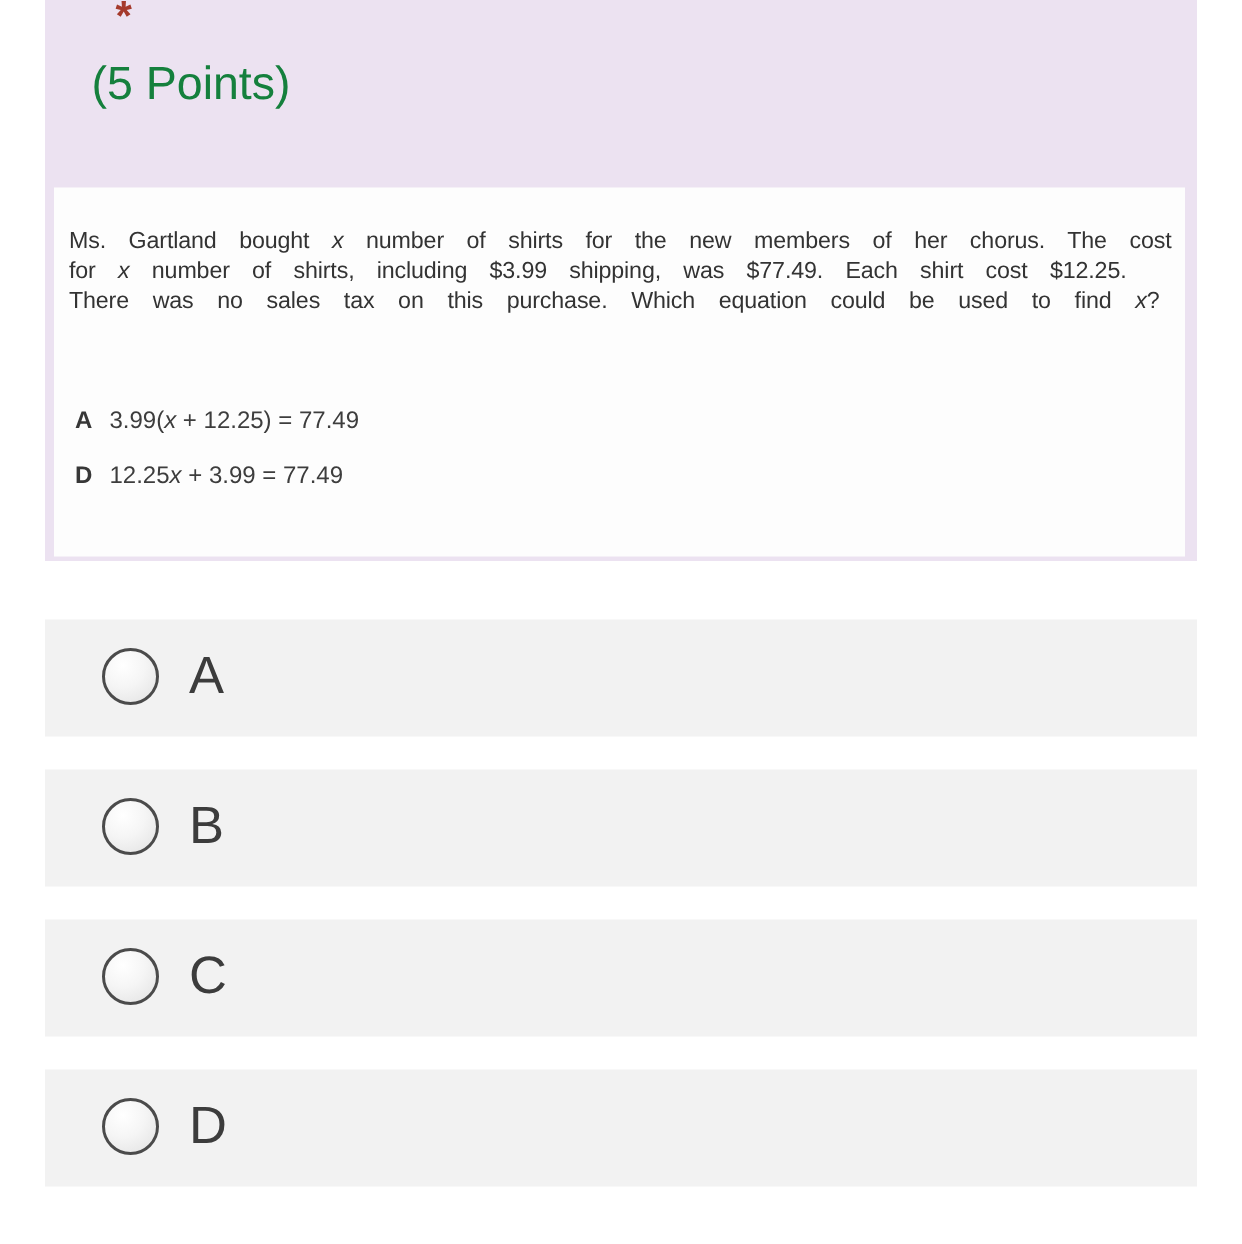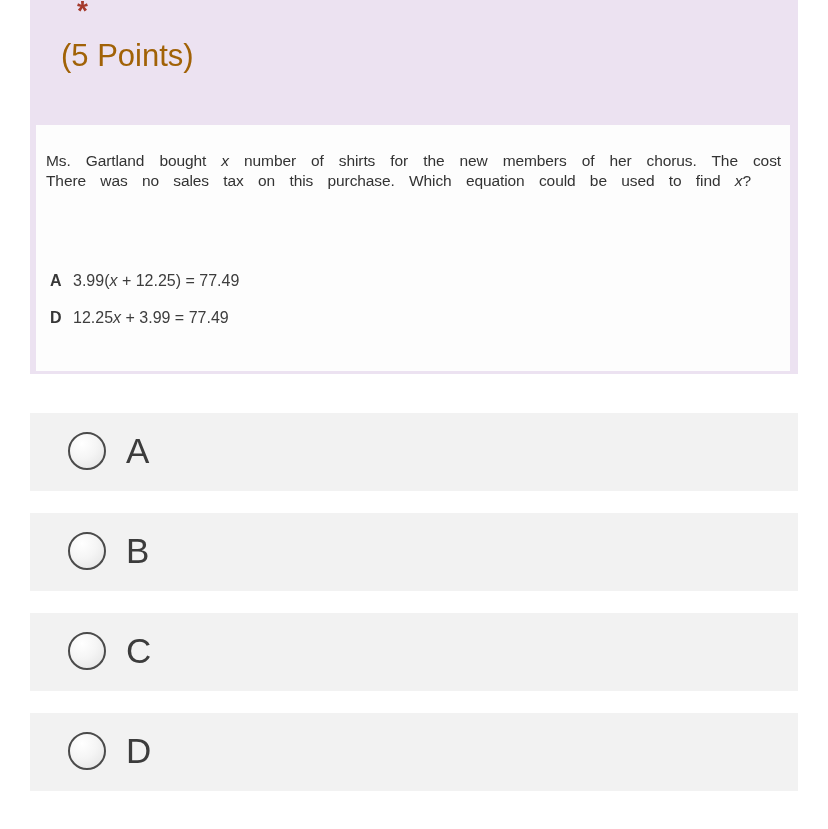--- a/index.html
+++ b/index.html
@@ -33,21 +33,21 @@
     line-height: 28px;
     color: #a53a2c;
     font-weight: bold;
   }
   .points-label {
     position: absolute;
     left: 31px;
     top: 36px;
     font-size: 31px;
     line-height: 40px;
-    color: #a16207;
+    color: #15803d;
   }
 
   
   .q-image {
     position: absolute;
     left: 6px;
     top: 125px;
     width: 754px;
     height: 246px;
     margin: 0;
@@ -133,20 +133,21 @@
 
 <div class="page">
 
   <section class="panel">
     <span class="req-marker">*</span>
     <div class="points-label">(5 Points)</div>
 
     <figure class="q-image">
       <div class="q-text">
         <div class="q-line">Ms. Gartland bought <i>x</i> number of shirts for the new members of her chorus. The cost</div>
+        <div class="q-line">for <i>x</i> number of shirts, including $3.99 shipping, was $77.49. Each shirt cost $12.25.</div>
         <div class="q-line">There was no sales tax on this purchase. Which equation could be used to find <i>x</i>?</div>
       </div>
 
       <div class="q-choices">
         <div class="q-choice">
           <span class="q-choice-letter">A</span><span class="q-choice-eq">3.99(<i>x</i> + 12.25) = 77.49</span>
         </div>
         <div class="q-choice">
           <span class="q-choice-letter">D</span><span class="q-choice-eq">12.25<i>x</i> + 3.99 = 77.49</span>
         </div>

